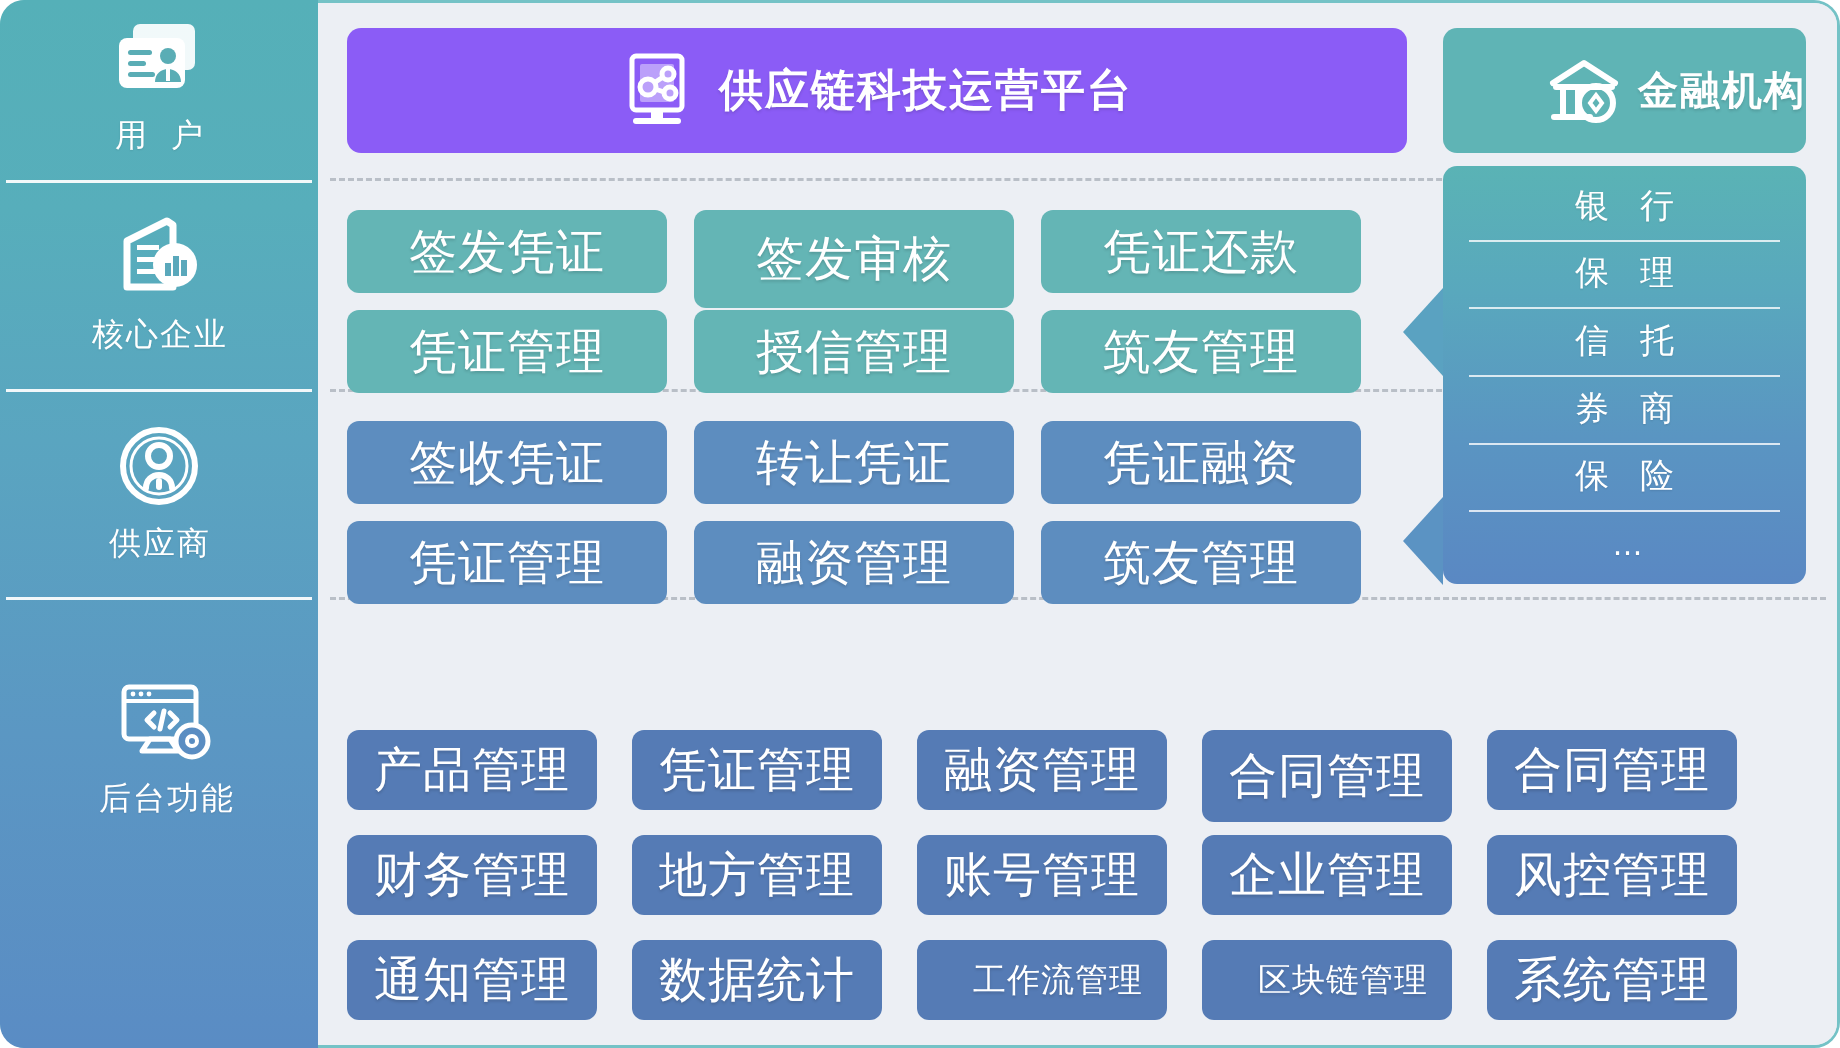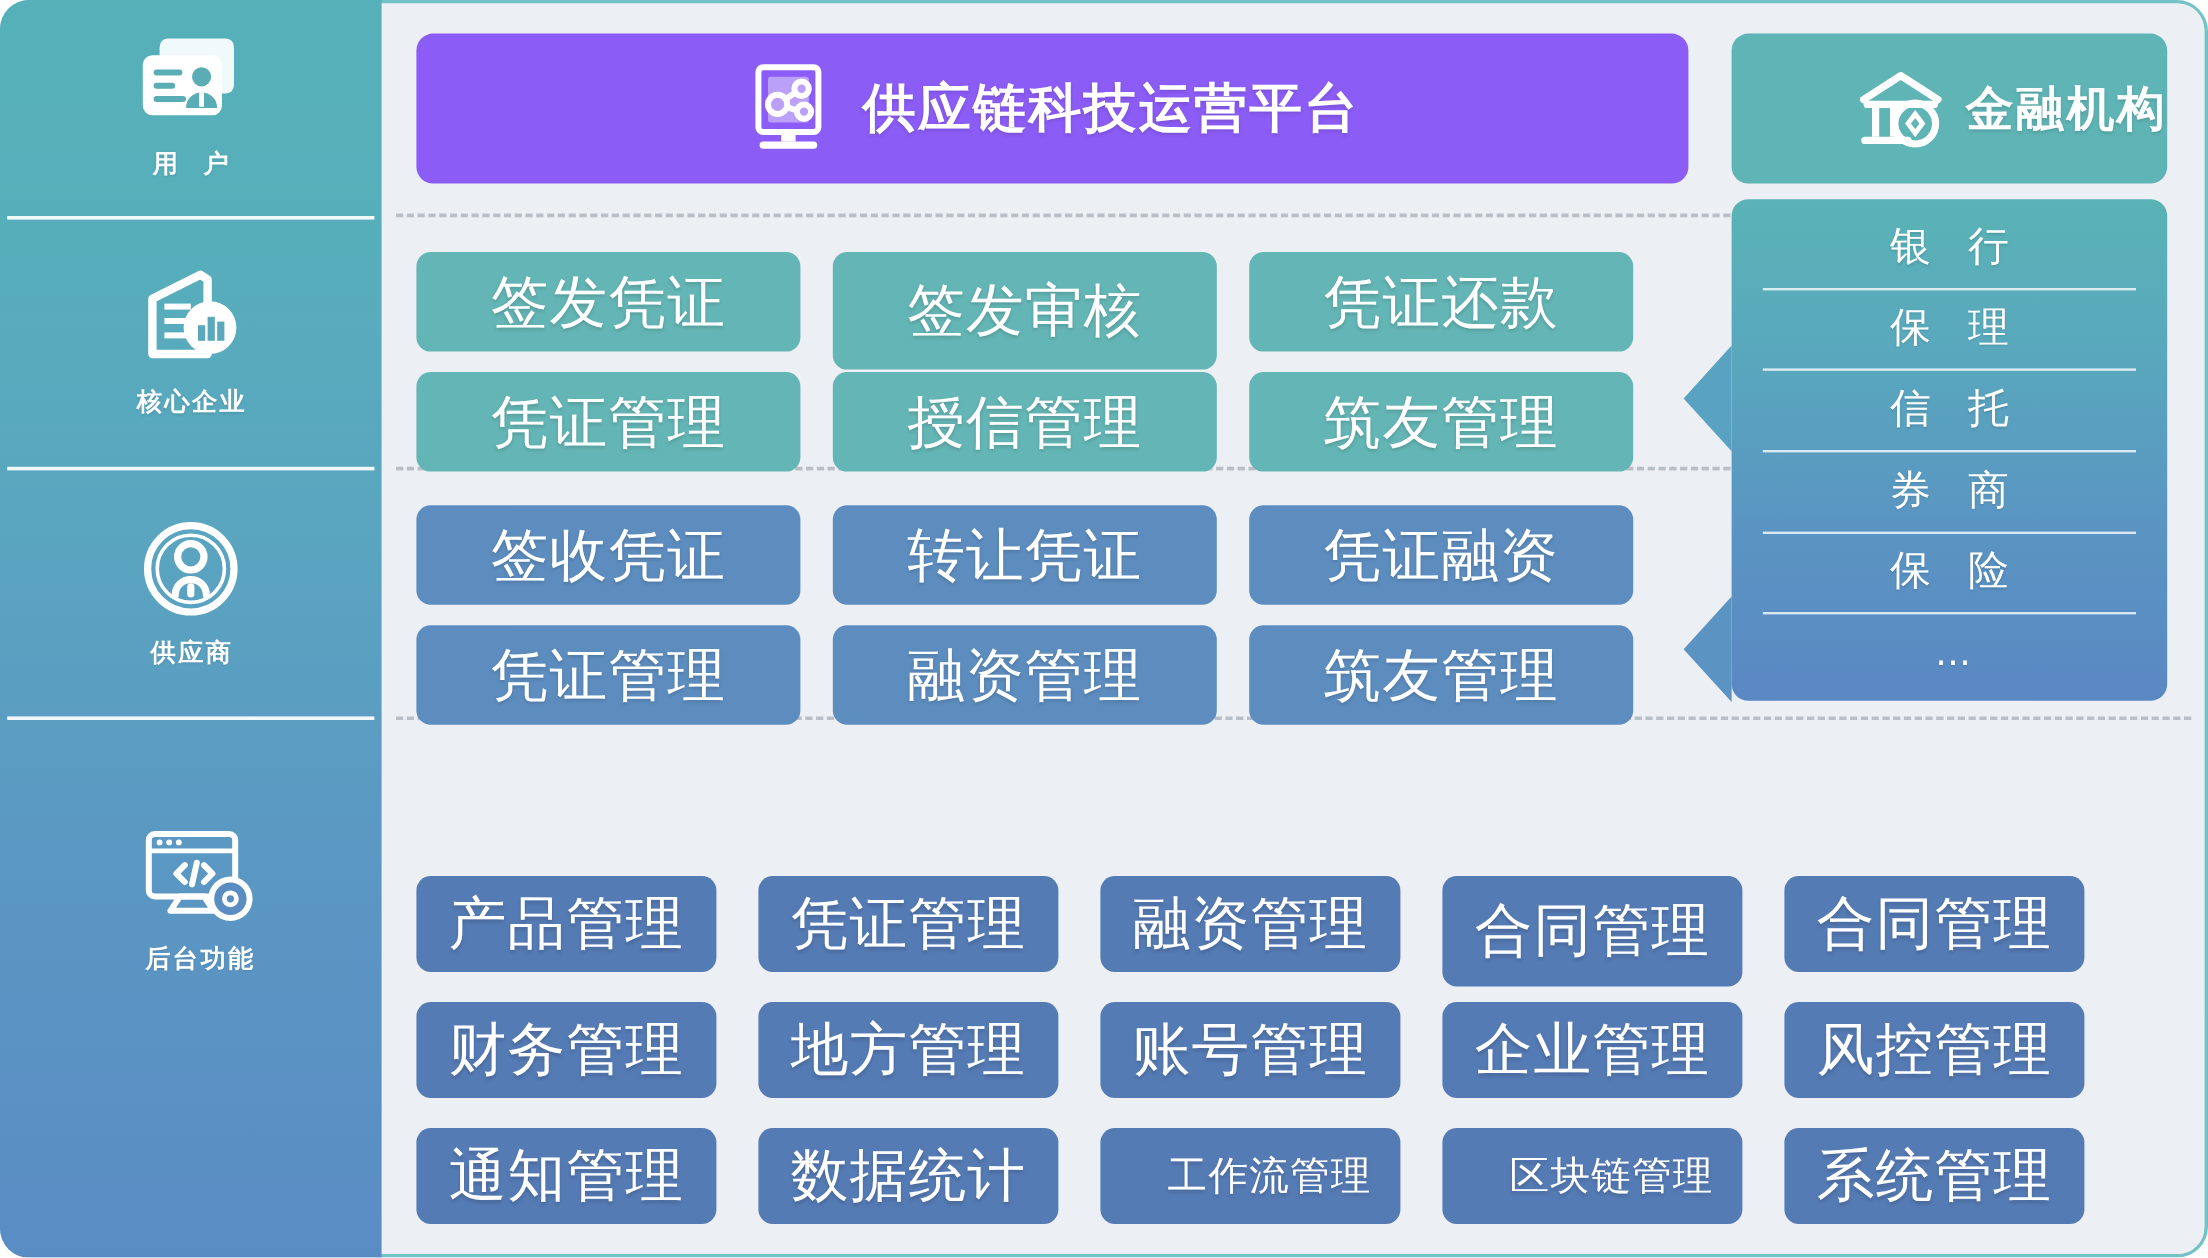--- a/index.html
+++ b/index.html
@@ -46,22 +46,22 @@
   }
   .sb-divider {
     position: absolute;
     left: 6px; width: 306px;
     height: 3px;
     background: #ffffff;
     opacity: .92;
   }
   .sb-icon { display: block; margin-bottom: 14px; }
   .sb-label {
-    font-size: 21px;
-    font-weight: bold;
+    font-size: 32px;
+    font-weight: normal;
     letter-spacing: 7px;
     text-indent: 7px;
     text-shadow: 0 1px 2px rgba(0,0,0,.10);
     white-space: nowrap;
   }
   .sb-label.wide { letter-spacing: 2px; text-indent: 2px; }
 
   
   .stage {
     position: absolute;

